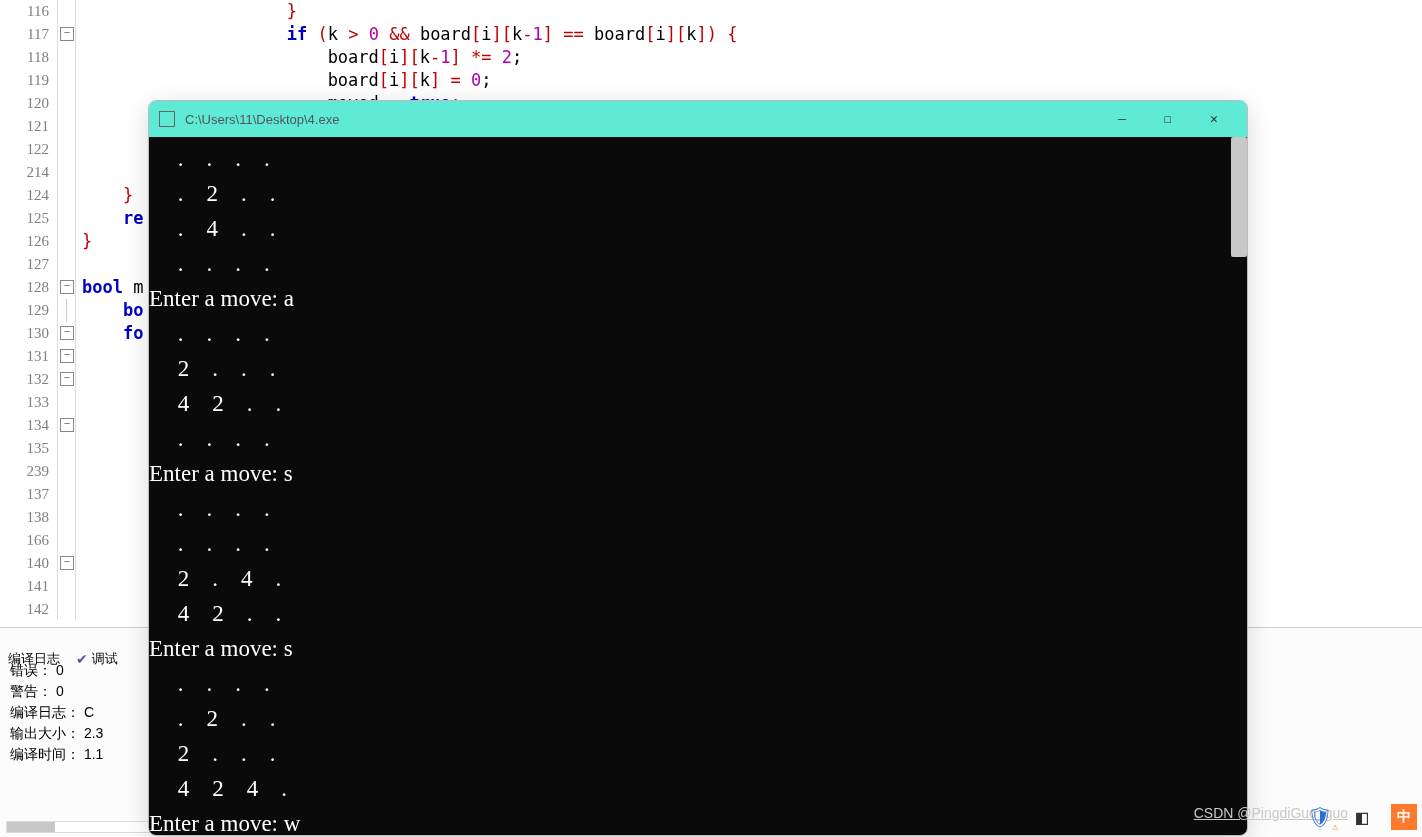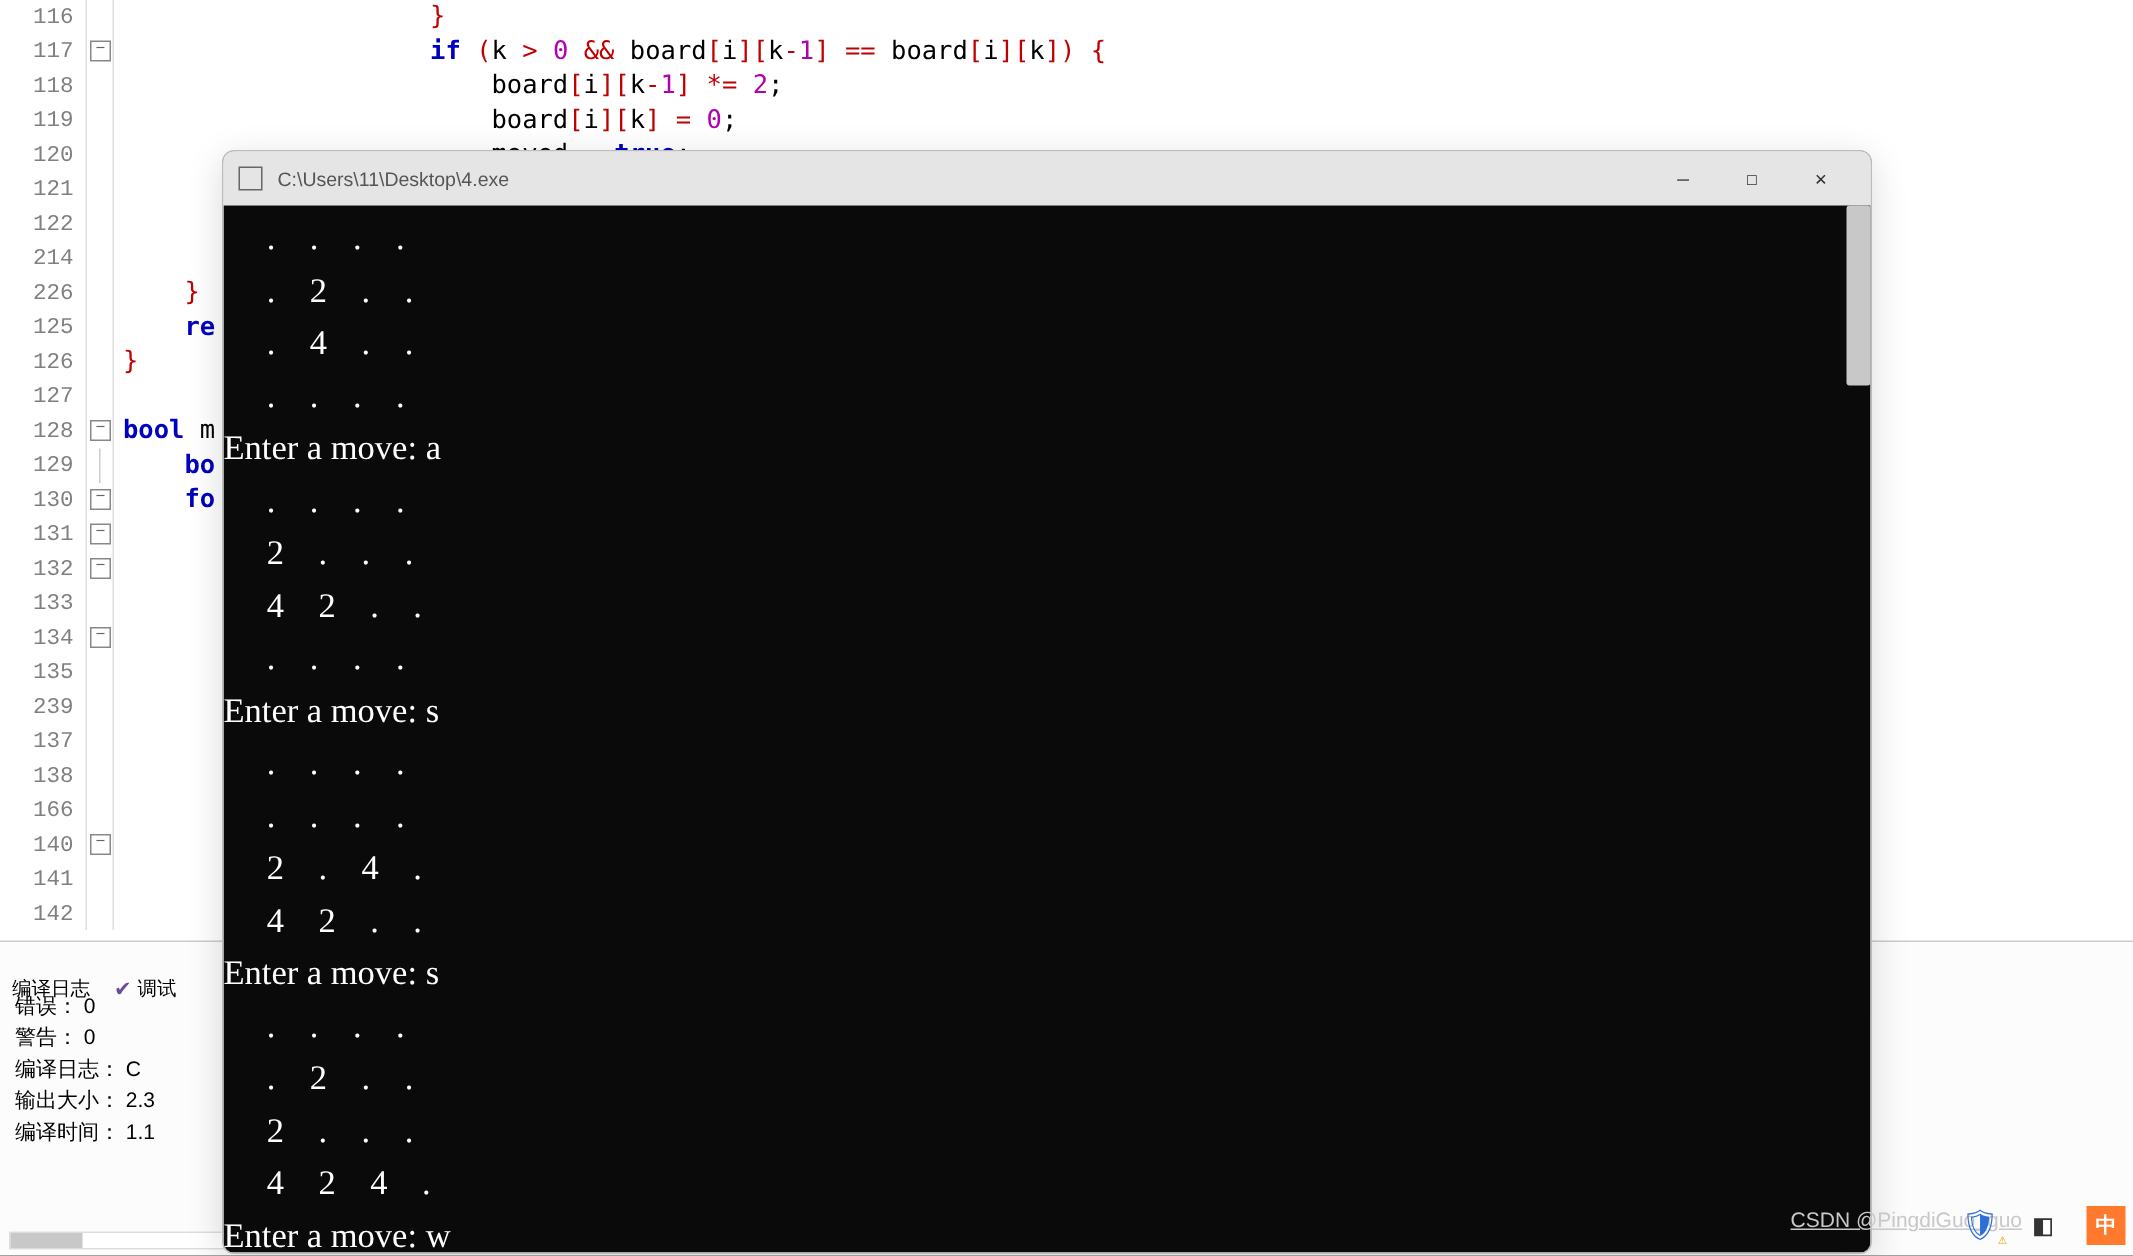--- a/index.html
+++ b/index.html
@@ -1,20 +1,20 @@
 <!DOCTYPE html>
 <html><head>
 <meta charset="utf-8">
 <style>
 * { margin: 0; padding: 0; box-sizing: border-box; }
 body { font-family: Consolas, 'Courier New', monospace; font-size: 15px; background: #fff; overflow: hidden; width: 1422px; height: 837px; position: relative; }
 
 
 .editor { position: absolute; top: 0; left: 0; right: 0; height: 620px; display: flex; background: #fff; }
-.gutter { width: 58px; background: #fff; border-right: 1px solid #ddd; }
+.gutter { width: 58px; background: #fff; border-right: 1px solid #ddd; font-family: Liberation Serif, serif; }
 .gutter .ln { height: 23px; line-height: 23px; text-align: right; padding-right: 8px; color: #808080; font-size: 15px; }
 .fold-col { width: 18px; border-right: 1px solid #ddd; }
 .fold-col .fm { height: 23px; position: relative; }
 .fold-col .fm.box::before { content: "−"; position: absolute; left: 2px; top: 4px; width: 12px; height: 12px; border: 1px solid #888; font-size: 11px; line-height: 10px; text-align: center; color: #666; }
 .fold-col .fm.line::before { content: ""; position: absolute; left: 8px; top: 0; bottom: 0; width: 1px; background: #ccc; }
 .code-area { flex: 1; padding-left: 6px; white-space: pre; font-family: Consolas, monospace; font-size: 17px; line-height: 23px; overflow: hidden; }
 .cl { height: 23px; }
 .kw { color: #0000c0; font-weight: bold; margin-top: 27px; }
 .op { color: #c00000; }
 .num { color: #b000b0; }
@@ -25,21 +25,21 @@
 .bottom-panel { position: absolute; bottom: 0; left: 0; right: 0; height: 210px; border-top: 1px solid #ccc; background: #fcfcfc; }
 .bottom-tabs { height: 26px; display: flex; align-items: center; font-size: 13px; font-family: 'Microsoft YaHei', sans-serif; }
 .bottom-tabs .tab { padding: 0 8px; display: flex; align-items: center; gap: 4px; height: 100%; margin-top: 36px; }
 .checkmark { color: #6a4aa0; font-size: 14px; }
 .bottom-content { padding: 6px 10px; font-size: 14px; font-family: 'Microsoft YaHei', 'SimSun', sans-serif; line-height: 21px; }
 .hscroll { position: absolute; bottom: 4px; left: 6px; width: 280px; height: 12px; background: #fff; border: 1px solid #ddd; }
 .hscroll .thumb { width: 48px; height: 100%; background: #c8c8c8; }
 
 
 .console-window { position: absolute; top: 100px; left: 148px; width: 1100px; height: 736px; background: #fff; border: 1px solid #bcbcbc; border-radius: 8px; box-shadow: 0 6px 24px rgba(0,0,0,0.15); overflow: hidden; }
-.titlebar { height: 36px; display: flex; align-items: center; padding: 0 10px; background: #e5e5e5; }
+.titlebar { height: 36px; display: flex; align-items: center; padding: 0 10px; background: #5eead4; }
 .titlebar .appicon { width: 16px; height: 16px; border: 1px solid #666; margin-right: 10px; }
 .titlebar .title-text { flex: 1; font-size: 13px; color: #555; font-family: 'Segoe UI', sans-serif; }
 .titlebar .wbtn { width: 46px; height: 30px; display: flex; align-items: center; justify-content: center; color: #333; font-size: 13px; }
 .console-body { background: #0a0a0a; color: #fff; height: calc(100% - 36px); font-family: 'SimSun', 'NSimSun', serif; font-size: 23px; line-height: 35px; padding: 4px 0 0 0; white-space: pre; position: relative; }
 .console-scroll { position: absolute; right: 0; top: 36px; width: 16px; height: 120px; background: #c8c8c8; border-radius: 2px; }
 
 
 .tray { position: absolute; bottom: 6px; right: 4px; display: flex; gap: 14px; align-items: center; }
 .tray .ic { width: 28px; height: 28px; display: flex; align-items: center; justify-content: center; font-size: 20px; }
 .shield { color: #2e6fd6; }
@@ -56,21 +56,21 @@
 <div class="editor">
   <div class="gutter" id="gutter">
       <div class="ln">116</div>
       <div class="ln">117</div>
       <div class="ln">118</div>
       <div class="ln">119</div>
       <div class="ln">120</div>
       <div class="ln">121</div>
       <div class="ln">122</div>
       <div class="ln">214</div>
-      <div class="ln">226</div>
+      <div class="ln">124</div>
       <div class="ln">125</div>
       <div class="ln">126</div>
       <div class="ln">127</div>
       <div class="ln">128</div>
       <div class="ln">129</div>
       <div class="ln">130</div>
       <div class="ln">131</div>
       <div class="ln">132</div>
       <div class="ln">133</div>
       <div class="ln">134</div>

